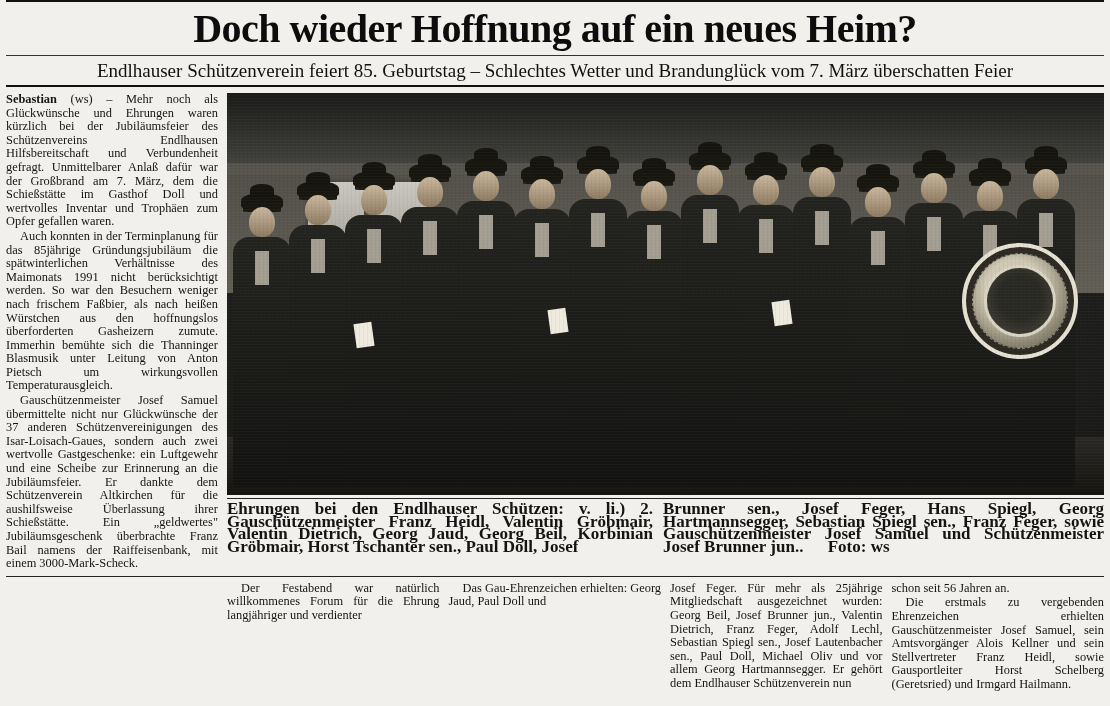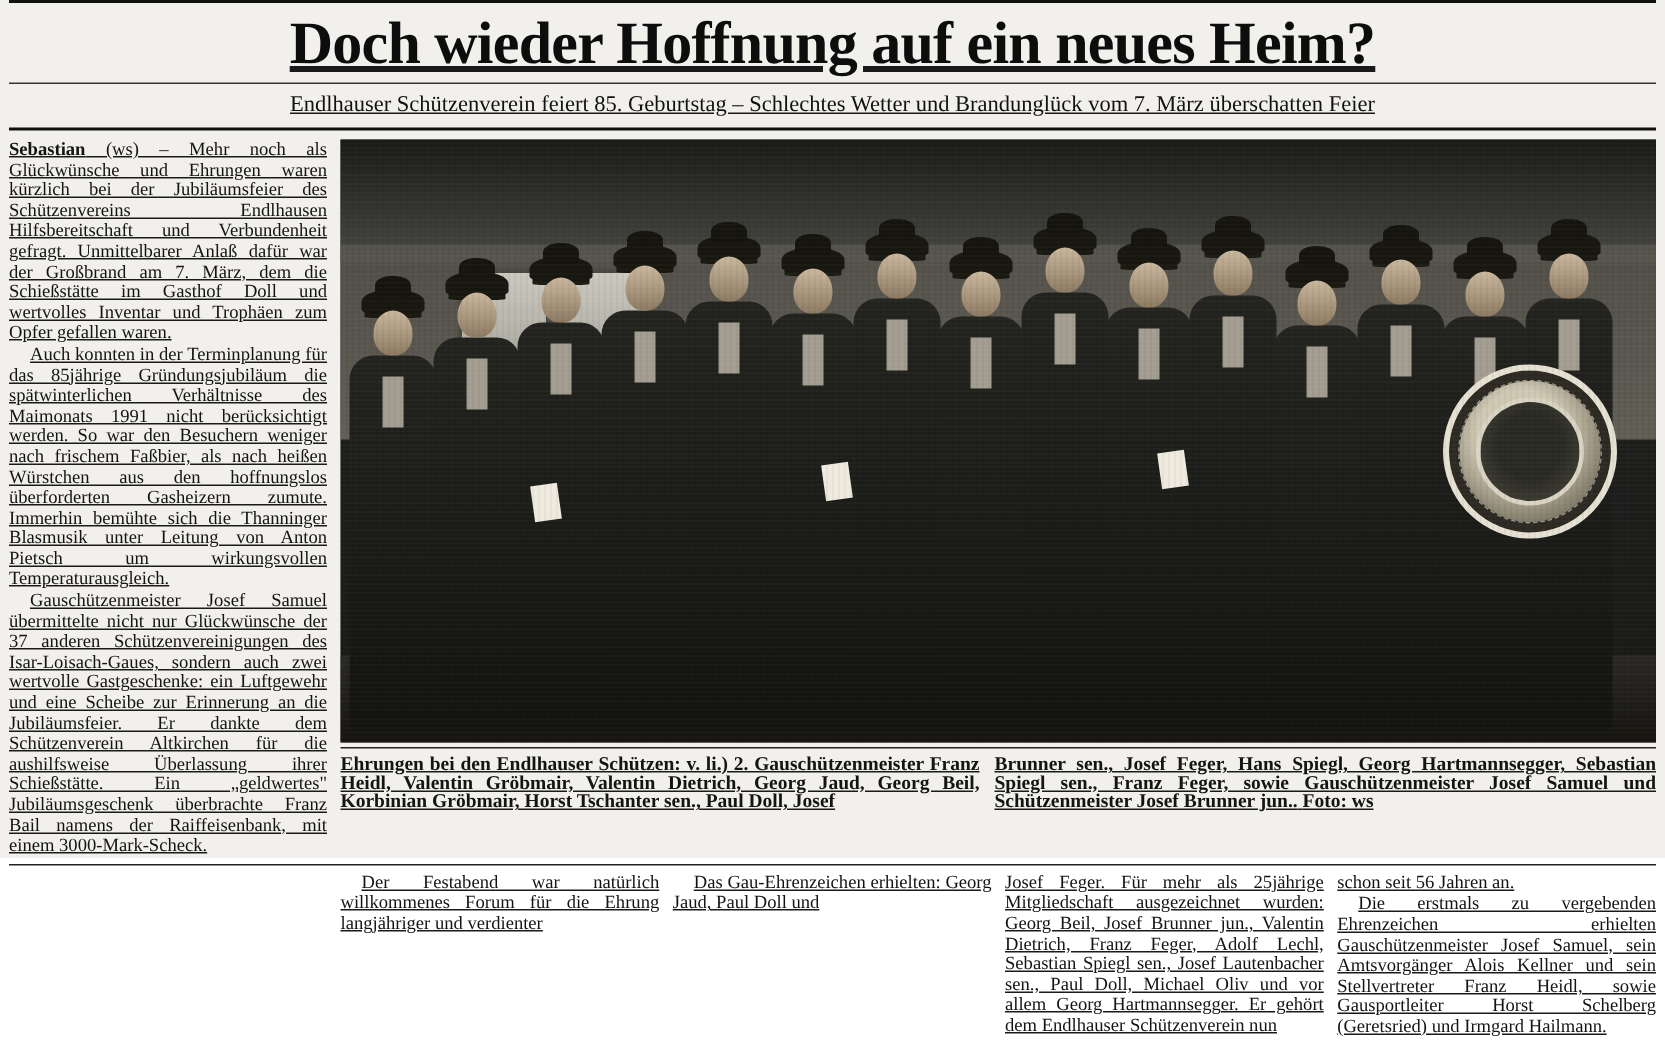--- a/index.html
+++ b/index.html
@@ -10,49 +10,48 @@
   body {
     width: 1110px;
     height: 706px;
     overflow: hidden;
     font-family: "Liberation Serif", serif;
     color: #1a1a1a;
   }
   .page {
     position: relative;
     width: 1110px;
-    height: 572px;
+    height: 706px;
     background: #f2f0ec;
     background-image:
       radial-gradient(circle at 12% 30%, rgba(0,0,0,0.025) 0 2px, transparent 2px),
       radial-gradient(circle at 62% 70%, rgba(0,0,0,0.02) 0 2px, transparent 2px);
     box-sizing: border-box;
     padding: 0 6px;
-    text-decoration: underline;
   }
   .rule {
     height: 2px;
     background: #111;
     margin: 0;
   }
   .rule.thin { height: 1px; background: #333; }
 
   .headline {
     font-family: "Liberation Serif", serif;
     font-weight: bold;
     font-size: 40px;
     line-height: 44px;
     text-align: center;
     letter-spacing: -0.5px;
     padding: 5px 0 4px 0;
     color: #0d0d0d;
   }
   .subhead {
     font-family: "Liberation Serif", serif;
-    font-size: 15px;
+    font-size: 19px;
     line-height: 21px;
     text-align: center;
     padding: 4px 0 4px 0;
     color: #111;
     white-space: nowrap;
   }
 
   .body-area {
     position: relative;
     display: flex;
@@ -227,29 +226,29 @@
   }
 
   .caption-bar {
     display: flex;
     gap: 10px;
     padding-top: 4px;
     border-top: 1px solid #222;
     margin-top: 3px;
   }
   .caption {
-    font-size: 13px;
+    font-size: 17px;
     line-height: 12.6px;
     font-weight: bold;
     text-align: justify;
     color: #141414;
   }
   .caption.c1 { flex: 0 0 426px; }
   .caption.c2 { flex: 1 1 auto; }
-  .caption .credit { font-weight: bold; }
+  .caption .credit { font-weight: bold; margin-left: 20px; }
 
   .lower-cols {
     display: flex;
     gap: 9px;
     padding-top: 5px;
     border-top: 1px solid #222;
     margin-top: 4px;
   }
   .lower-cols .col { flex: 1 1 0; }
 

